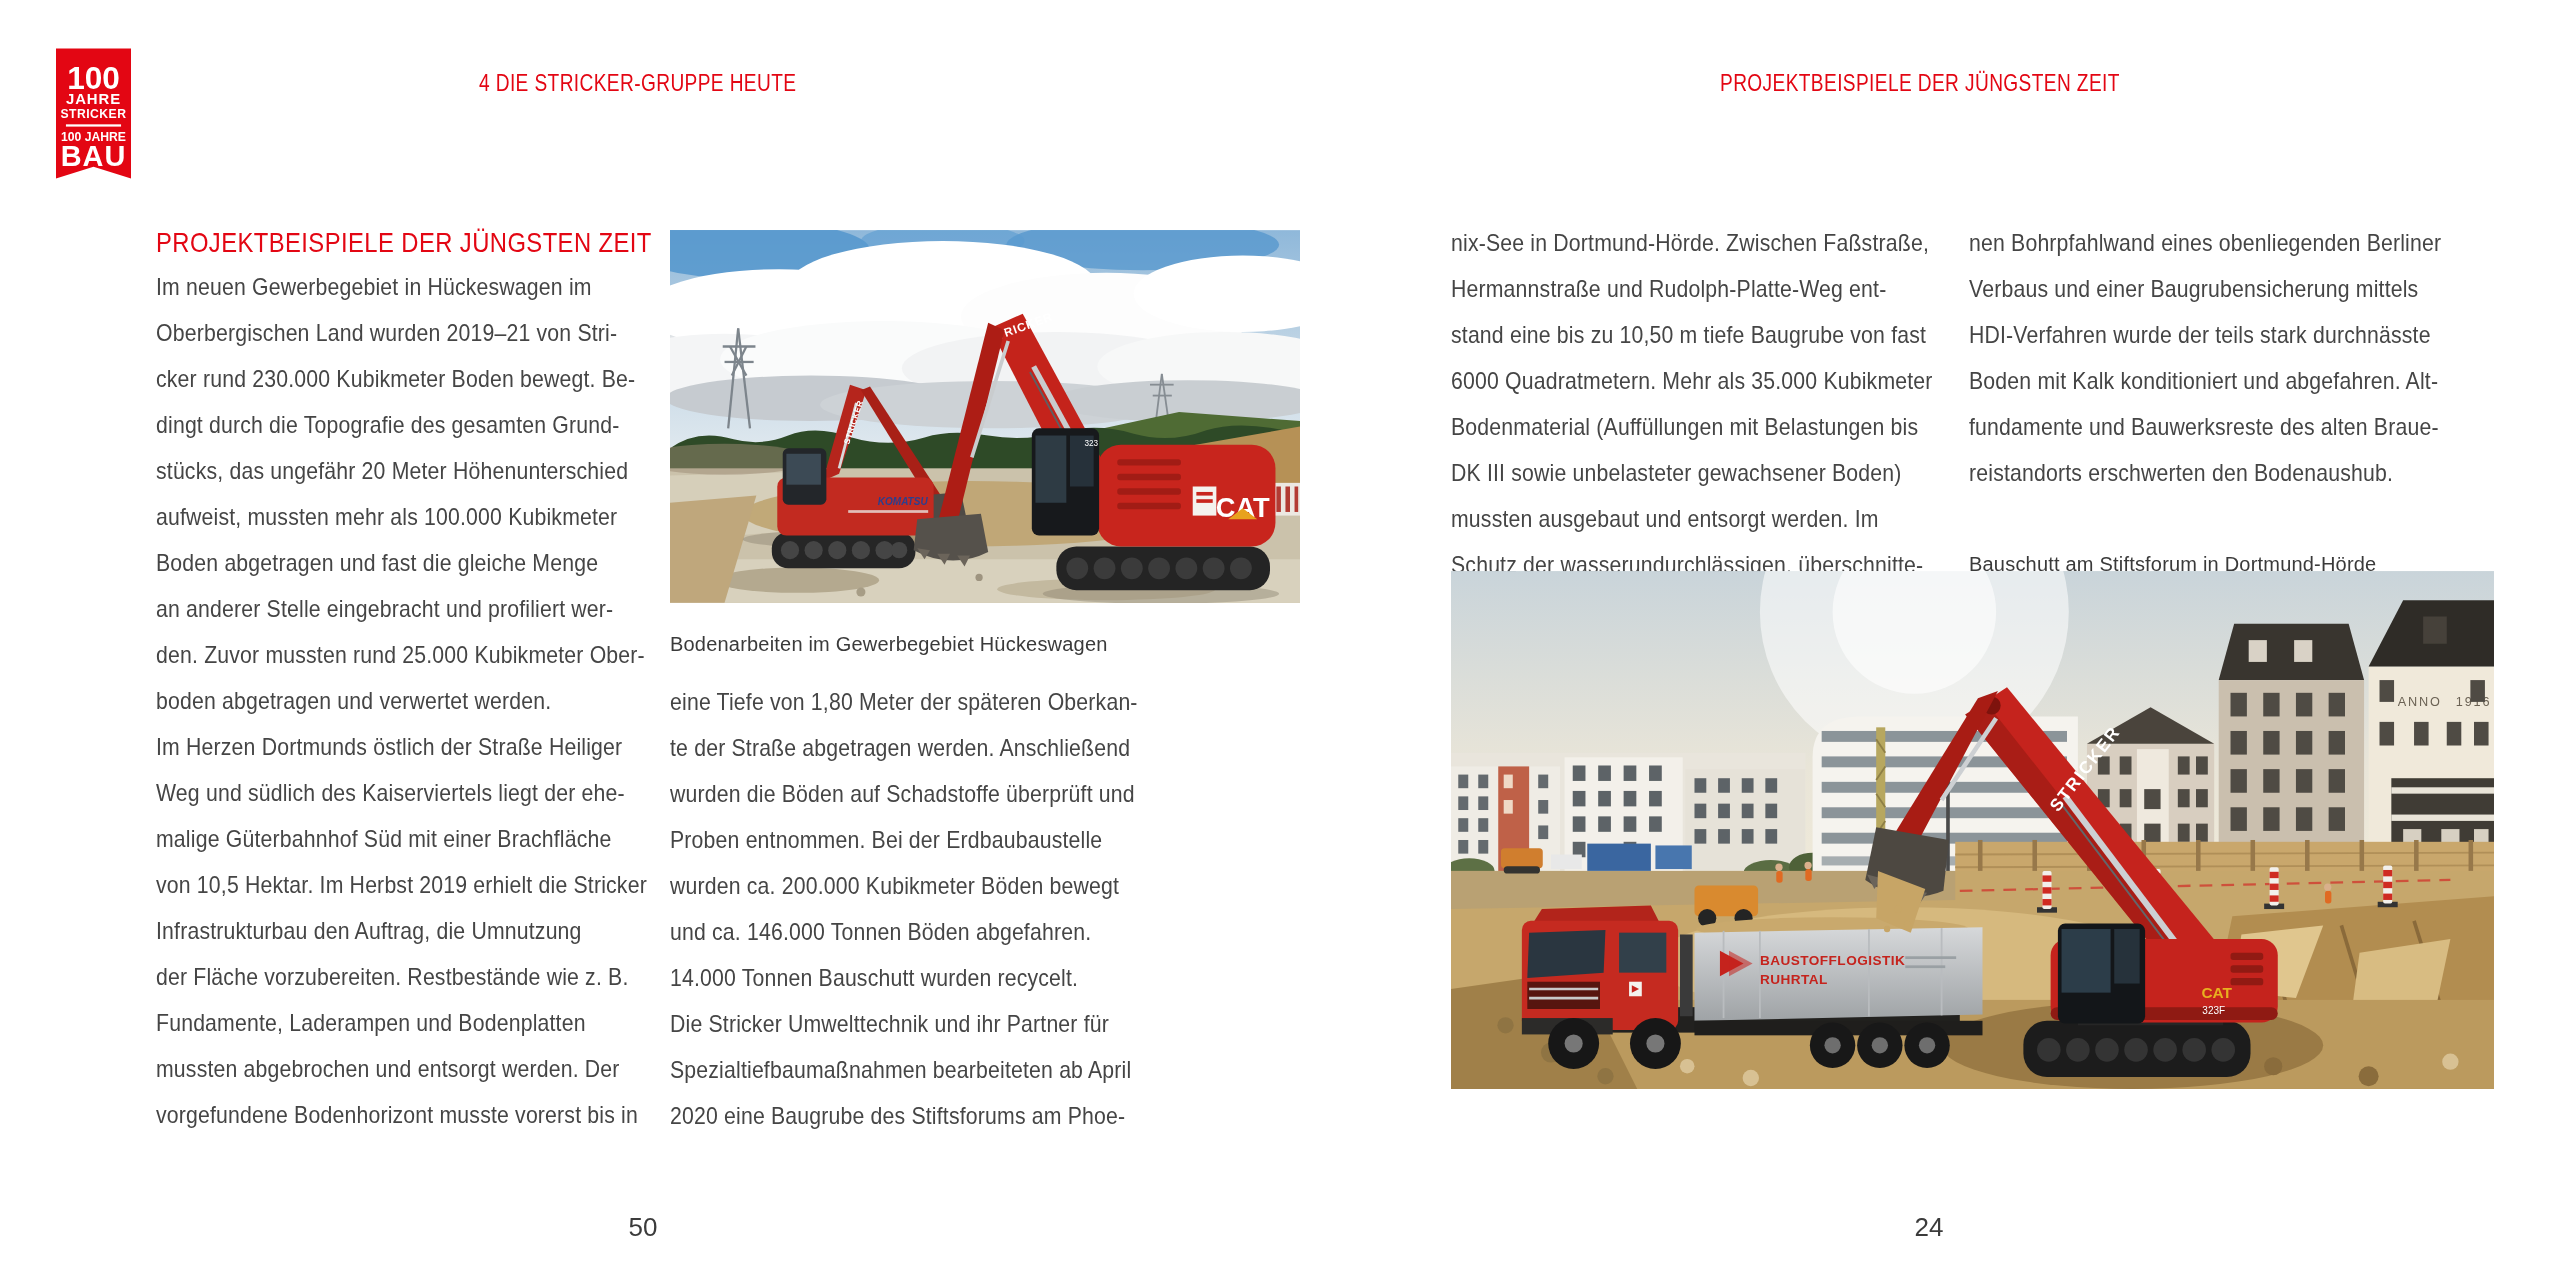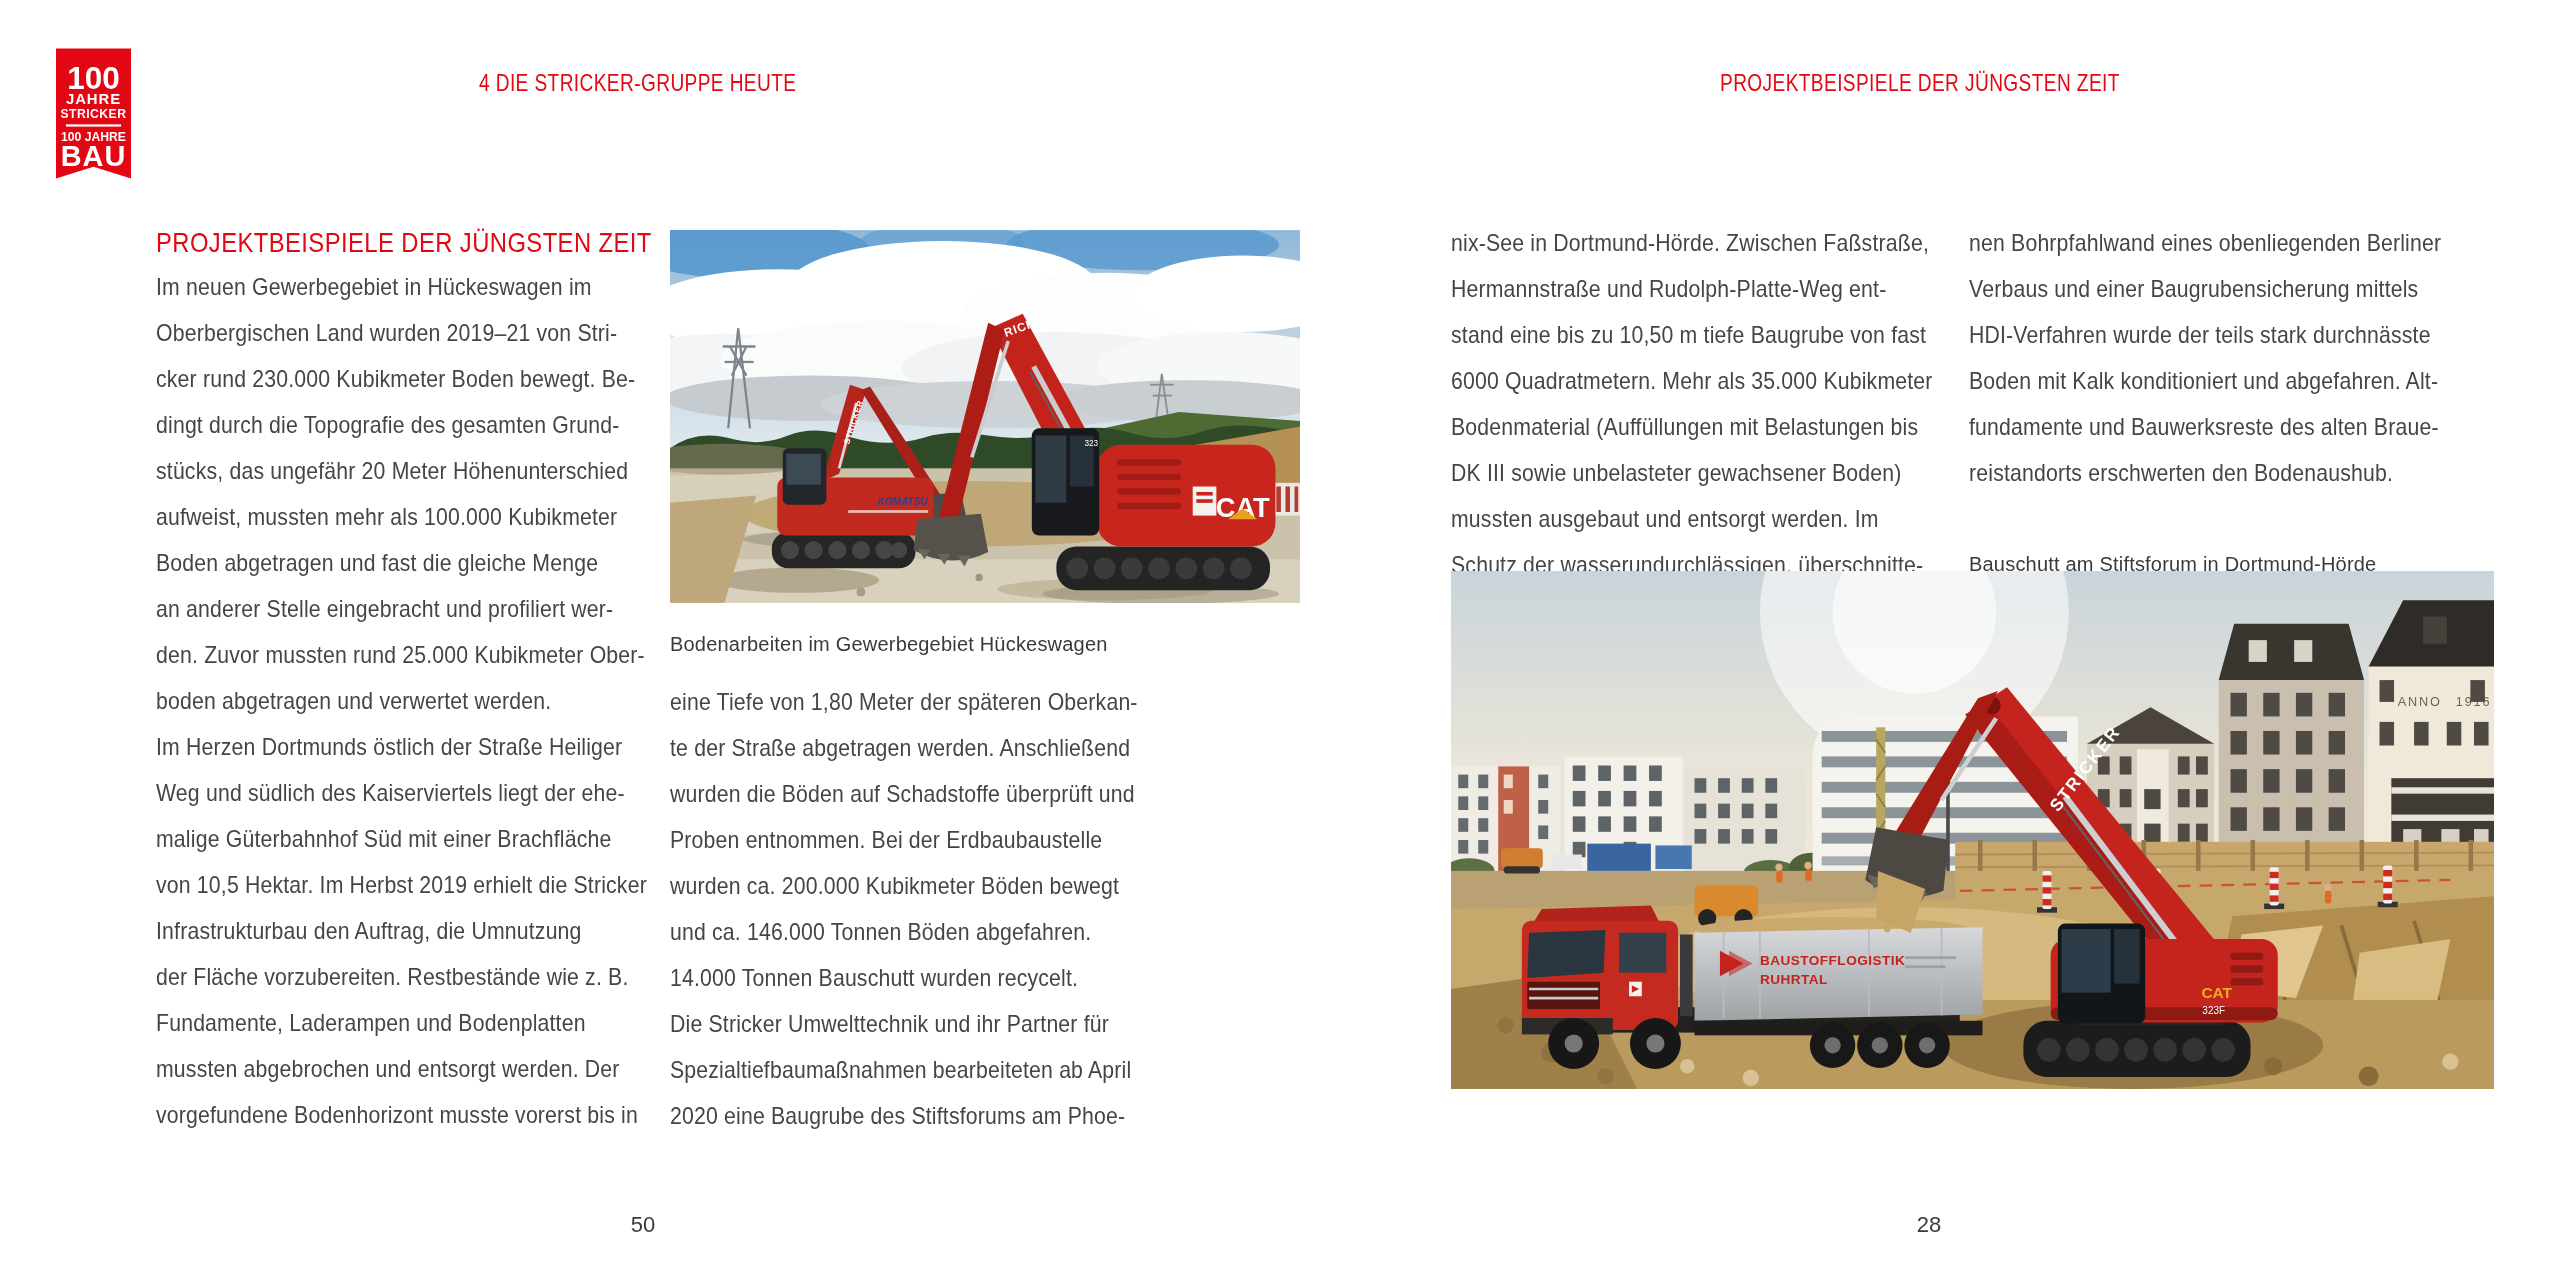--- a/index.html
+++ b/index.html
@@ -18,21 +18,21 @@
   
   .bodycol{
     position:absolute;color:var(--body);font-size:23.6px;letter-spacing:0.2px;
     transform:scaleX(0.9);transform-origin:left top;
   }
   .bodycol .line{height:46px;line-height:46px;white-space:nowrap;}
   .caption{
     position:absolute;color:var(--cap);font-size:20px;letter-spacing:0.2px;white-space:nowrap;
   }
   .pagenum{
-    position:absolute;color:#3b3b3b;font-size:22px;transform:translateX(-50%);
+    position:absolute;color:#3b3b3b;font-size:26px;transform:translateX(-50%);
   }
   .photo{position:absolute;}
   .photo svg{display:block;}
 </style>
 </head>
 <body>
 
 <div class="canvas">
 
   <div style="position:absolute;left:56px;top:48px;width:75px;height:131px">
@@ -554,16 +554,16 @@
         <text x="826" y="470" fill="#e8b020" font-size="17" font-weight="bold">CAT</text>
         <text x="827" y="487" fill="#ffffff" font-size="11">323F</text>
         <rect x="668" y="388" width="96" height="110" rx="8" fill="#131619"></rect>
         <rect x="672" y="394" width="54" height="70" fill="#2c3d49"></rect>
         <rect x="730" y="394" width="28" height="60" fill="#26323b"></rect>
       </g>
     </svg>
   </div>
 
   <div class="pagenum" style="left:643px;top:1212px">50</div>
-  <div class="pagenum" style="left:1929px;top:1212px">28</div>
+  <div class="pagenum" style="left:1929px;top:1212px">24</div>
 
 </div>
 
 
 </body></html>

